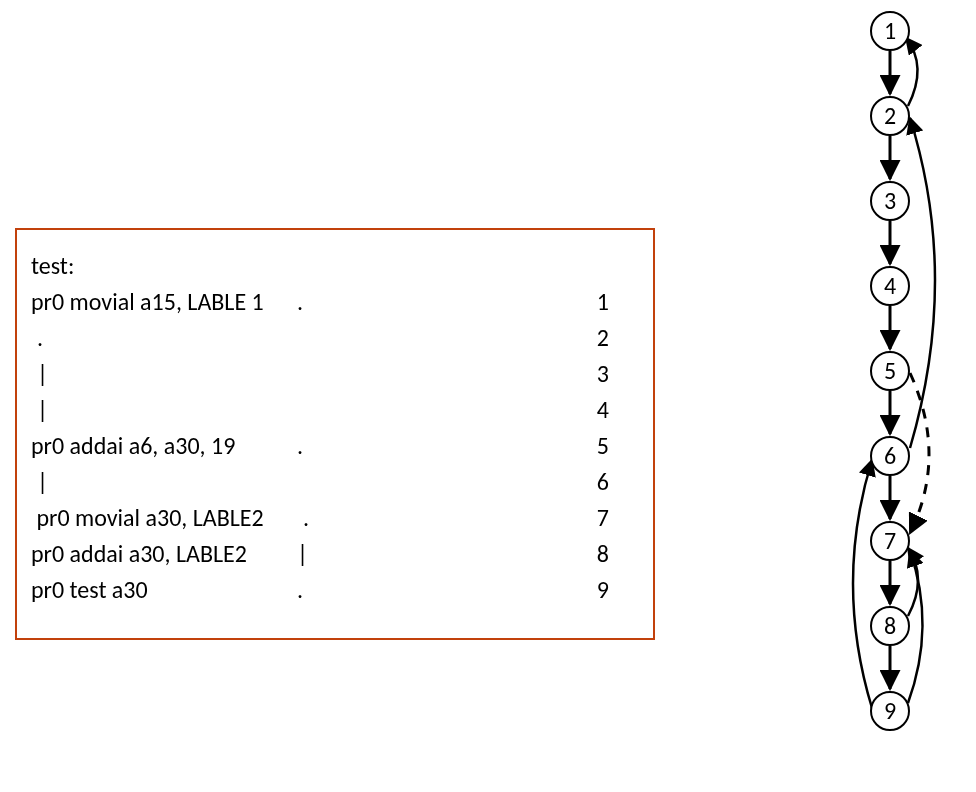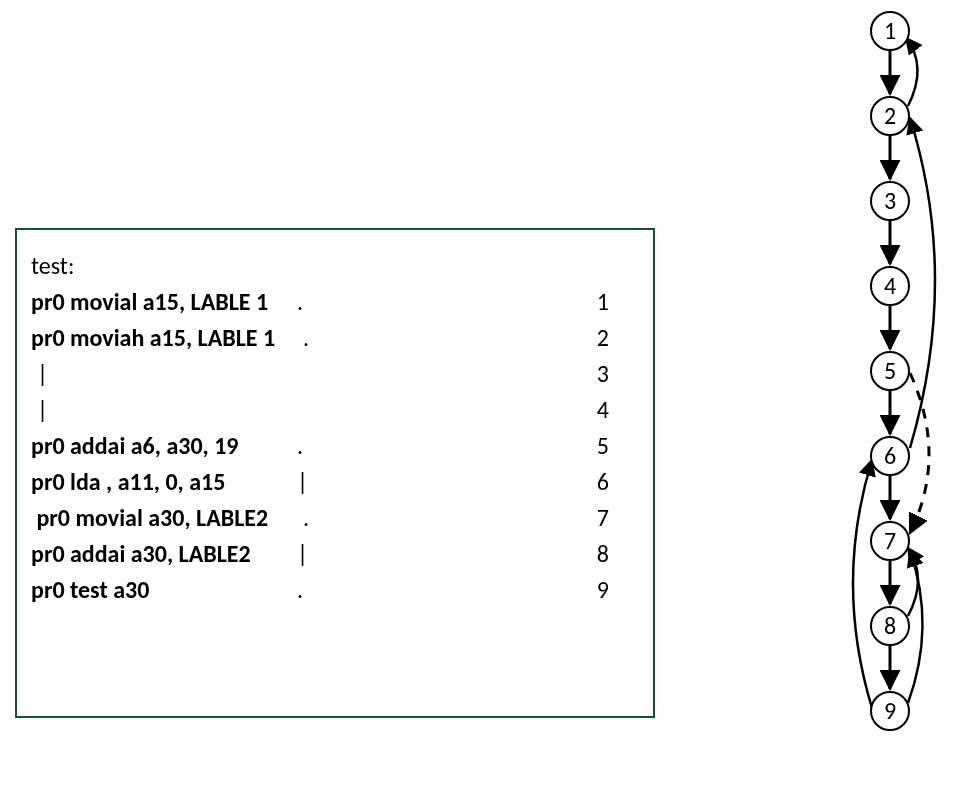--- a/index.html
+++ b/index.html
@@ -14,38 +14,37 @@
       font-family: Calibri, Arial, sans-serif;
       font-size: 24px;
       color: #000;
       position: relative;
     }
     .code-box {
       position: absolute;
       top: 228px;
       left: 15px;
       width: 640px;
-      height: 490px;
-      border: 2px solid #14532d;
+      height: 412px;
+      border: 2px solid #c2410c;
       padding: 18px 14px 14px 14px;
     }
     .code-line {
       display: flex;
       align-items: baseline;
       height: 36px;
       line-height: 36px;
       white-space: pre;
     }
     .label-line {
       height: 36px;
       line-height: 36px;
     }
     .asm {
       flex: 0 0 auto;
-      font-weight: bold;
     }
     .delim {
       flex: 0 0 auto;
       padding-left: 6px;
     }
     .spacer {
       flex: 1 1 auto;
     }
     .num {
       flex: 0 0 auto;
@@ -87,21 +86,20 @@
 <div class="code-box">
   <div class="label-line">test:</div>
 
   <div class="code-line">
     <span class="asm" style="width:260px">pr0 movial a15, LABLE 1</span>
     <span class="delim" style="width:30px;text-align:left">.</span>
     <span class="spacer"></span>
     <span class="num">1</span>
   </div>
   <div class="code-line">
-    <span class="asm" style="width:266px">pr0 moviah a15, LABLE 1</span>
     <span class="delim">.</span>
     <span class="spacer"></span>
     <span class="num">2</span>
   </div>
   <div class="code-line">
     <span class="delim">|</span>
     <span class="spacer"></span>
     <span class="num">3</span>
   </div>
   <div class="code-line">
@@ -109,21 +107,20 @@
     <span class="spacer"></span>
     <span class="num">4</span>
   </div>
   <div class="code-line">
     <span class="asm" style="width:260px">pr0 addai a6, a30, 19</span>
     <span class="delim">.</span>
     <span class="spacer"></span>
     <span class="num">5</span>
   </div>
   <div class="code-line">
-    <span class="asm" style="width:260px">pr0 lda , a11, 0, a15</span>
     <span class="delim">|</span>
     <span class="spacer"></span>
     <span class="num">6</span>
   </div>
 
 
   <div class="code-line">
     <span class="asm" style="width:266px"> pr0 movial a30, LABLE2</span>
     <span class="delim">.</span>
     <span class="spacer"></span>

